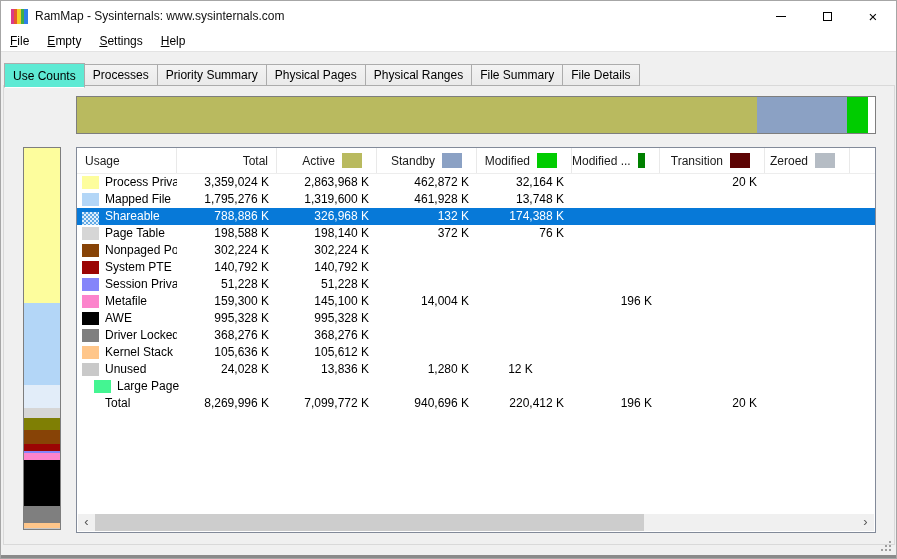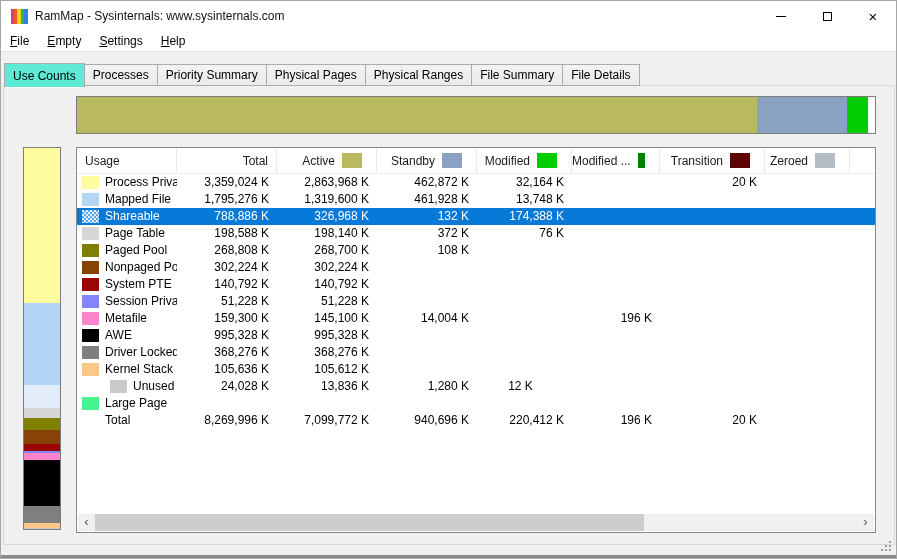--- a/index.html
+++ b/index.html
@@ -182,21 +182,21 @@
           </div>
           <div class="cell num" style="width: 100px;">1,795,276 K</div>
           <div class="cell num" style="width: 100px;">1,319,600 K</div>
           <div class="cell num" style="width: 100px;">461,928 K</div>
           <div class="cell num" style="width: 95px;">13,748 K</div>
           <div class="cell num" style="width: 88px;"></div>
           <div class="cell num" style="width: 105px;"></div>
           <div class="cell num" style="width: 85px;"></div>
         </div>
         <div class="trow selected">
-          <div class="cell usage" style="width: 100px;">
+          <div class="cell usage" style="width: 100px; align-items: flex-end;">
             <span class="swatch dither"></span>
             <span class="uname">Shareable</span>
           </div>
           <div class="cell num" style="width: 100px;">788,886 K</div>
           <div class="cell num" style="width: 100px;">326,968 K</div>
           <div class="cell num" style="width: 100px;">132 K</div>
           <div class="cell num" style="width: 95px;">174,388 K</div>
           <div class="cell num" style="width: 88px;"></div>
           <div class="cell num" style="width: 105px;"></div>
           <div class="cell num" style="width: 85px;"></div>
@@ -209,33 +209,20 @@
           <div class="cell num" style="width: 100px;">198,588 K</div>
           <div class="cell num" style="width: 100px;">198,140 K</div>
           <div class="cell num" style="width: 100px;">372 K</div>
           <div class="cell num" style="width: 95px;">76 K</div>
           <div class="cell num" style="width: 88px;"></div>
           <div class="cell num" style="width: 105px;"></div>
           <div class="cell num" style="width: 85px;"></div>
         </div>
         <div class="trow">
           <div class="cell usage" style="width: 100px;">
-            <span class="swatch" style="background: rgb(127, 127, 4);"></span>
-            <span class="uname">Paged Pool</span>
-          </div>
-          <div class="cell num" style="width: 100px;">268,808 K</div>
-          <div class="cell num" style="width: 100px;">268,700 K</div>
-          <div class="cell num" style="width: 100px;">108 K</div>
-          <div class="cell num" style="width: 95px;"></div>
-          <div class="cell num" style="width: 88px;"></div>
-          <div class="cell num" style="width: 105px;"></div>
-          <div class="cell num" style="width: 85px;"></div>
-        </div>
-        <div class="trow">
-          <div class="cell usage" style="width: 100px;">
             <span class="swatch" style="background: rgb(135, 67, 6);"></span>
             <span class="uname">Nonpaged Pool</span>
           </div>
           <div class="cell num" style="width: 100px;">302,224 K</div>
           <div class="cell num" style="width: 100px;">302,224 K</div>
           <div class="cell num" style="width: 100px;"></div>
           <div class="cell num" style="width: 95px;"></div>
           <div class="cell num" style="width: 88px;"></div>
           <div class="cell num" style="width: 105px;"></div>
           <div class="cell num" style="width: 85px;"></div>
@@ -312,34 +299,34 @@
           </div>
           <div class="cell num" style="width: 100px;">105,636 K</div>
           <div class="cell num" style="width: 100px;">105,612 K</div>
           <div class="cell num" style="width: 100px;"></div>
           <div class="cell num" style="width: 95px; margin-top: 36px;">24 K</div>
           <div class="cell num" style="width: 88px;"></div>
           <div class="cell num" style="width: 105px;"></div>
           <div class="cell num" style="width: 85px;"></div>
         </div>
         <div class="trow">
-          <div class="cell usage" style="width: 100px; padding-left: 28px;">
+          <div class="cell usage" style="width: 100px;">
             <span class="swatch" style="background: rgb(201, 201, 201);"></span>
             <span class="uname">Unused</span>
           </div>
           <div class="cell num" style="width: 100px;">24,028 K</div>
           <div class="cell num" style="width: 100px;">13,836 K</div>
           <div class="cell num" style="width: 100px;">1,280 K</div>
           <div class="cell num" style="width: 95px; text-align: center;">12 K</div>
           <div class="cell num" style="width: 88px;"></div>
           <div class="cell num" style="width: 105px;"></div>
           <div class="cell num" style="width: 85px;"></div>
         </div>
         <div class="trow">
-          <div class="cell usage" style="width: 100px;">
+          <div class="cell usage" style="width: 100px; margin-left: 12px;">
             <span class="swatch" style="background: rgb(68, 245, 146);"></span>
             <span class="uname">Large Page</span>
           </div>
           <div class="cell num" style="width: 100px;"></div>
           <div class="cell num" style="width: 100px;"></div>
           <div class="cell num" style="width: 100px;"></div>
           <div class="cell num" style="width: 95px;"></div>
           <div class="cell num" style="width: 88px;"></div>
           <div class="cell num" style="width: 105px;"></div>
           <div class="cell num" style="width: 85px;"></div>

